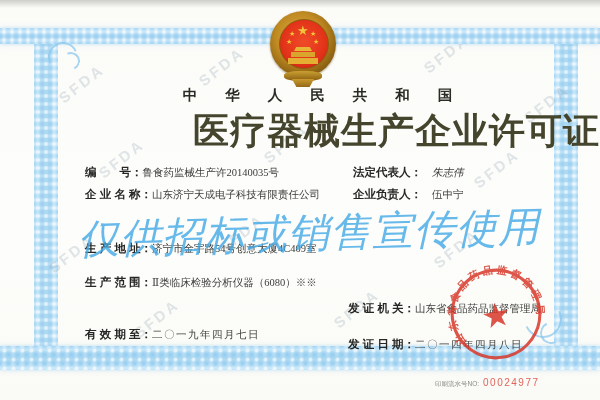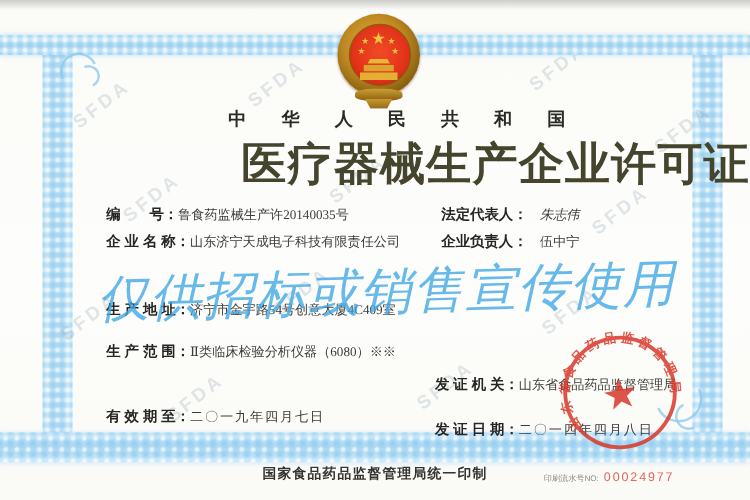--- a/index.html
+++ b/index.html
@@ -205,18 +205,17 @@
     <circle cx="55" cy="55" r="43" fill="none" stroke="#d8382a" stroke-width="3"></circle>
     <polygon points="55,44 58.1,52.8 67.4,53 59.9,58.6 62.6,67.5 55,62.2 47.4,67.5 50.1,58.6 42.6,53 51.9,52.8" fill="#d8382a"></polygon>
     <defs>
       <path id="sealArc" d="M 22.2 77.9 A 40 40 0 1 1 87.8 77.9" fill="none"></path>
     </defs>
     <text font-size="10" fill="#d8382a" letter-spacing="3.2" font-family="Liberation Sans, DejaVu Sans, sans-serif" font-weight="700">
       <textPath href="#sealArc" startOffset="2">山东省食品药品监督管理局</textPath>
     </text>
   </svg>
 
-  <div class="footer-print">国家食品药品监督管理局统一印制</div>
   <div class="serial">
     <span class="s-lbl">印刷流水号NO:</span><span class="s-no">00024977</span>
   </div>
 
 </div>
 
 </body></html>

